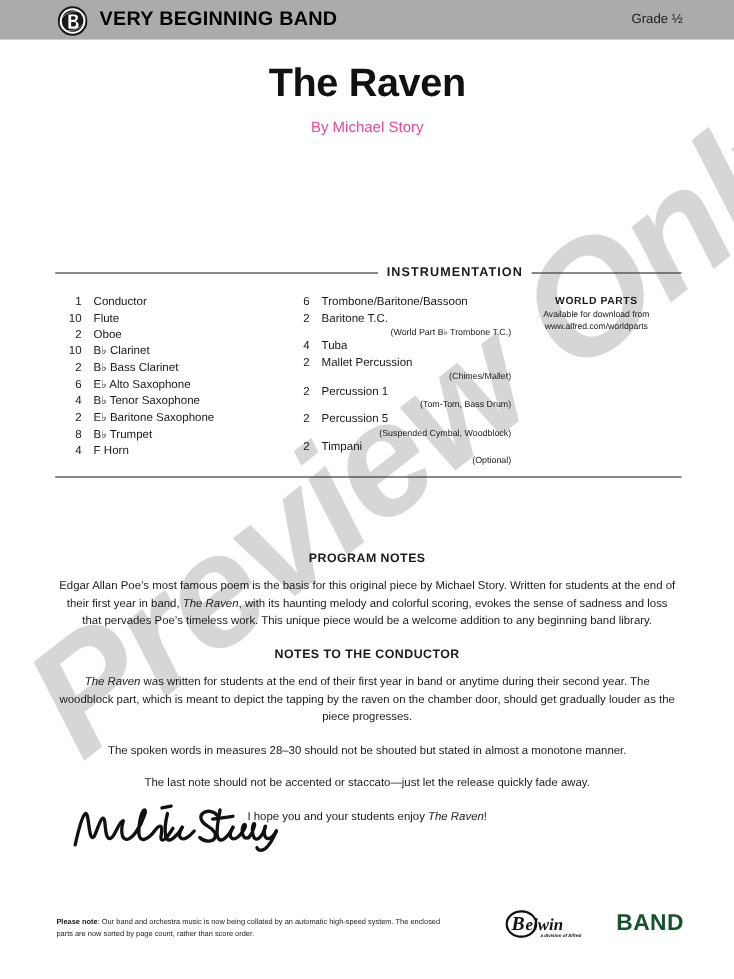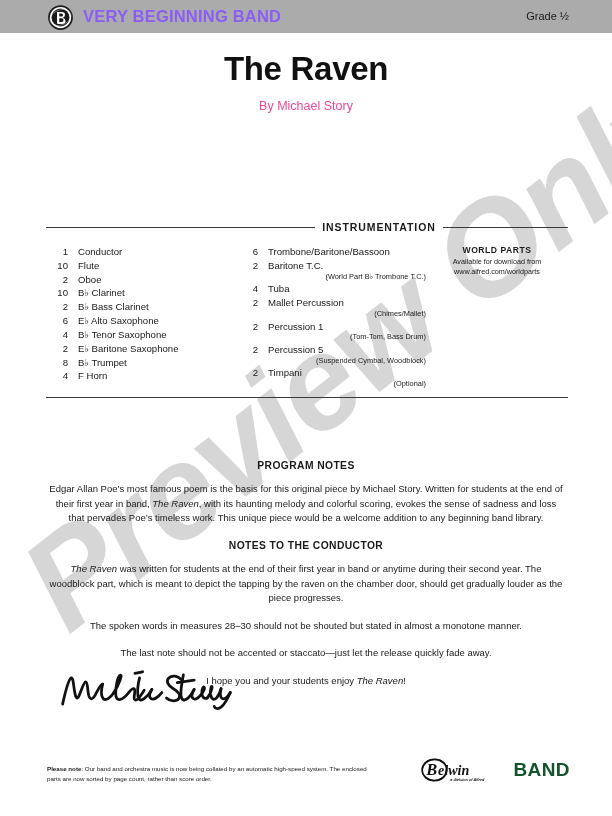--- a/index.html
+++ b/index.html
@@ -64,21 +64,21 @@
     height: 25px;
     z-index: 11;
   }
   #series-title {
     position: absolute;
     left: 83px;
     top: 7px;
     font-size: 16.5px;
     font-weight: bold;
     letter-spacing: 0.2px;
-    color: #8b5cf6;
+    color: #000000;
     z-index: 11;
     font-stretch: condensed;
   }
   #grade-label {
     position: absolute;
     right: 43px;
     top: 10px;
     font-size: 11px;
     color: #1a1a1a;
     z-index: 11;

